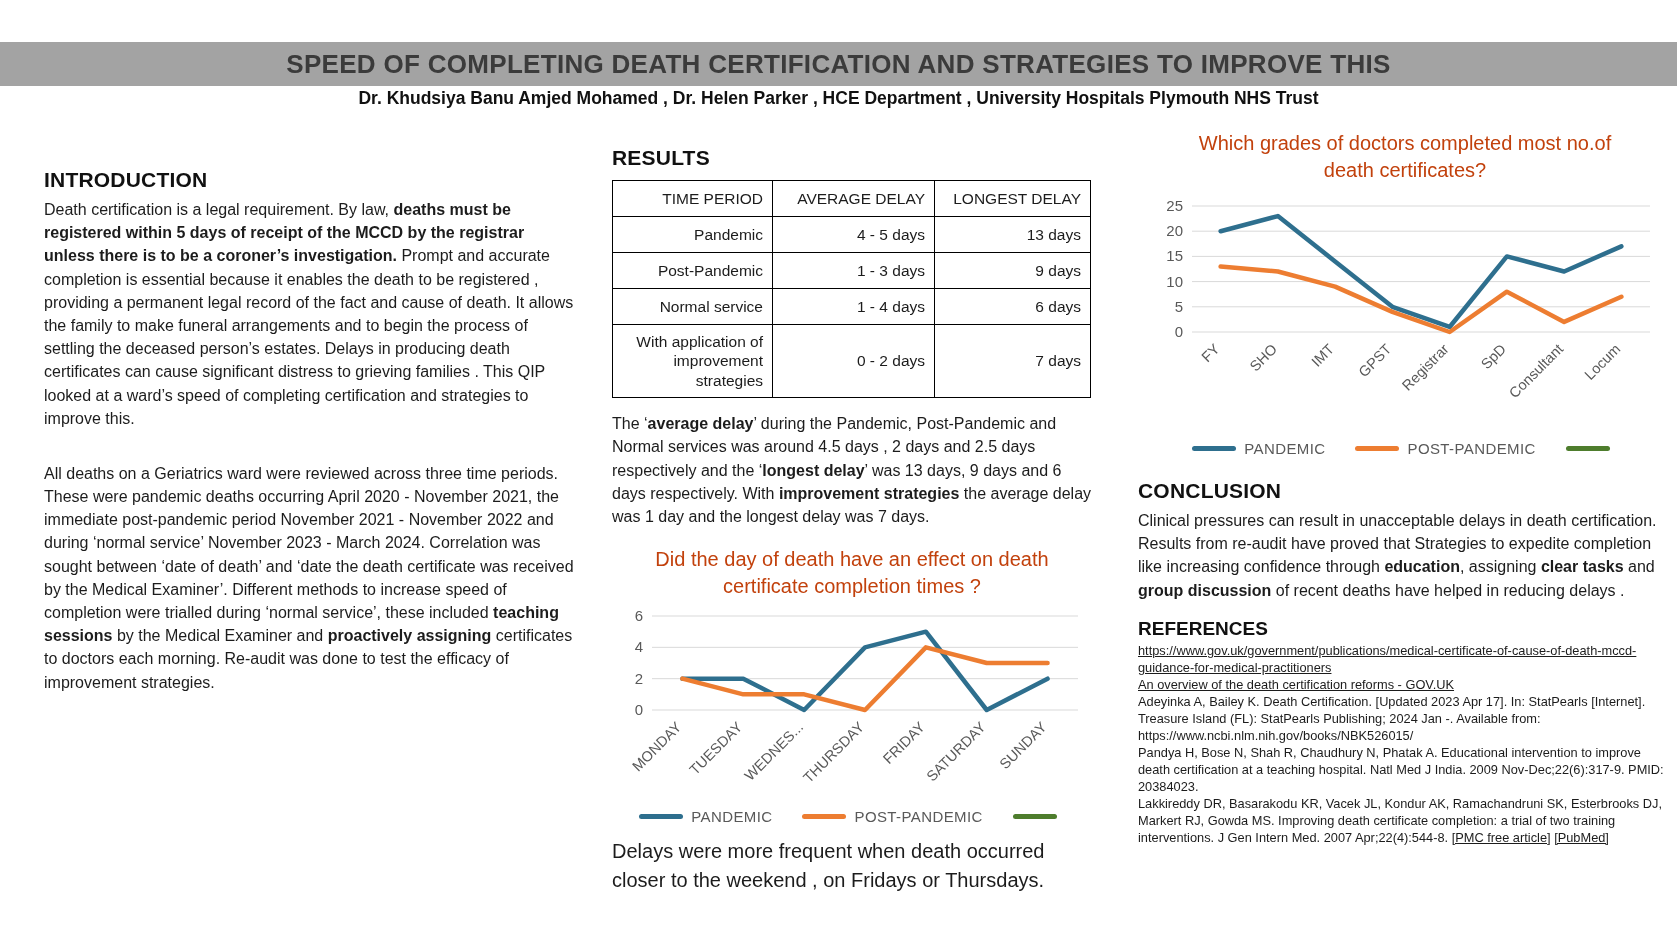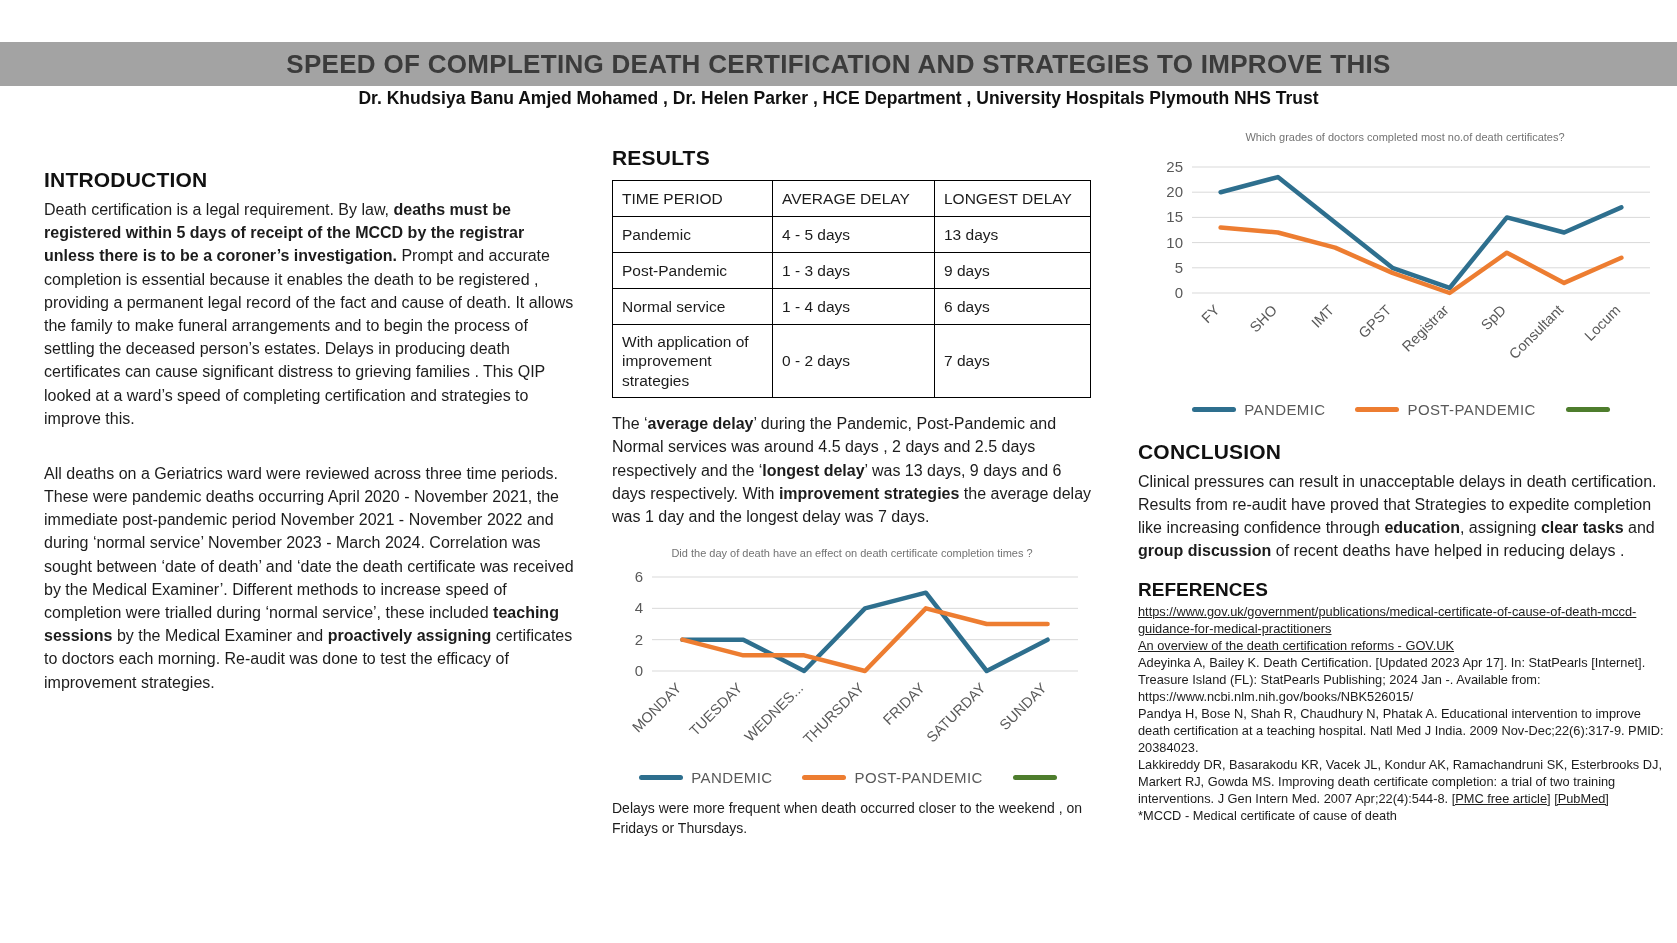--- a/index.html
+++ b/index.html
@@ -32,34 +32,34 @@
   .block-gap { margin-top:32px; }
 
   
   table.results {
     border-collapse:collapse; margin:10px 0 14px 0; table-layout:fixed; width:478px;
   }
   table.results td {
     border:1.6px solid #000000; font-size:15.5px; padding:7px 9px;
     vertical-align:middle; color:#1c1c1c; line-height:1.25;
   }
-  table.results tr { height:36px; }
+  table.results tr { height:36px;text-align:right; }
 
   
   .chart-title {
-    color:#737373; font-size:11px; line-height:1.35; text-align:center; margin:0 auto;
+    color:#c2410c; font-size:20px; line-height:1.35; text-align:center; margin:0 auto;
   }
   .chart-title.grades { width:440px; margin-bottom:10px; }
   .chart-title.days { width:400px; margin-top:18px; margin-bottom:6px; }
   svg.chart { display:block; }
   .legend { display:flex; justify-content:center; align-items:center; gap:30px; margin-top:4px; }
   .legend-item { display:flex; align-items:center; gap:8px; }
   .legend-swatch { display:inline-block; width:44px; height:5px; border-radius:2.5px; }
   .legend-label { font-size:15px; color:#595959; letter-spacing:0.4px; }
-  .caption { font-size:14px; line-height:1.45; margin-top:12px; color:#1c1c1c; }
+  .caption { font-size:20px; line-height:1.45; margin-top:12px; color:#1c1c1c; }
 
   
   .conclusion-wrap { margin-top:22px; }
   .refs-heading { font-size:19px; font-weight:bold; margin:16px 0 2px 0; color:#111111; }
   .ref-line { font-size:12.8px; line-height:1.33; color:#1c1c1c; }
 </style>
 </head>
 <body>
 
 <div class="poster">
@@ -203,17 +203,16 @@
       <p class="body"><span>Clinical pressures can result in unacceptable delays in death certification. Results from re-audit have proved that Strategies to expedite completion like increasing confidence through </span><span class="seg-b">education</span><span>, assigning </span><span class="seg-b">clear tasks</span><span> and </span><span class="seg-b">group discussion</span><span> of recent deaths have helped in reducing delays .</span></p>
     </div>
 
     <div class="refs-heading">REFERENCES</div>
     <div>
       <div class="ref-line"><span class="seg-u">https://www.gov.uk/government/publications/medical-certificate-of-cause-of-death-mccd-guidance-for-medical-practitioners</span></div>
       <div class="ref-line"><span class="seg-u">An overview of the death certification reforms - GOV.UK</span></div>
       <div class="ref-line"><span>Adeyinka A, Bailey K. Death Certification. [Updated 2023 Apr 17]. In: StatPearls [Internet]. Treasure Island (FL): StatPearls Publishing; 2024 Jan -. Available from: https://www.ncbi.nlm.nih.gov/books/NBK526015/</span></div>
       <div class="ref-line"><span>Pandya H, Bose N, Shah R, Chaudhury N, Phatak A. Educational intervention to improve death certification at a teaching hospital. Natl Med J India. 2009 Nov-Dec;22(6):317-9. PMID: 20384023.</span></div>
       <div class="ref-line"><span>Lakkireddy DR, Basarakodu KR, Vacek JL, Kondur AK, Ramachandruni SK, Esterbrooks DJ, Markert RJ, Gowda MS. Improving death certificate completion: a trial of two training interventions. J Gen Intern Med. 2007 Apr;22(4):544-8. </span><span class="seg-u">[PMC free article]</span><span> </span><span class="seg-u">[PubMed]</span></div>
-      <div class="ref-line"><span>*MCCD - Medical certificate of cause of death</span></div>
     </div>
   </div>
 
 </div>
 
 </body></html>

